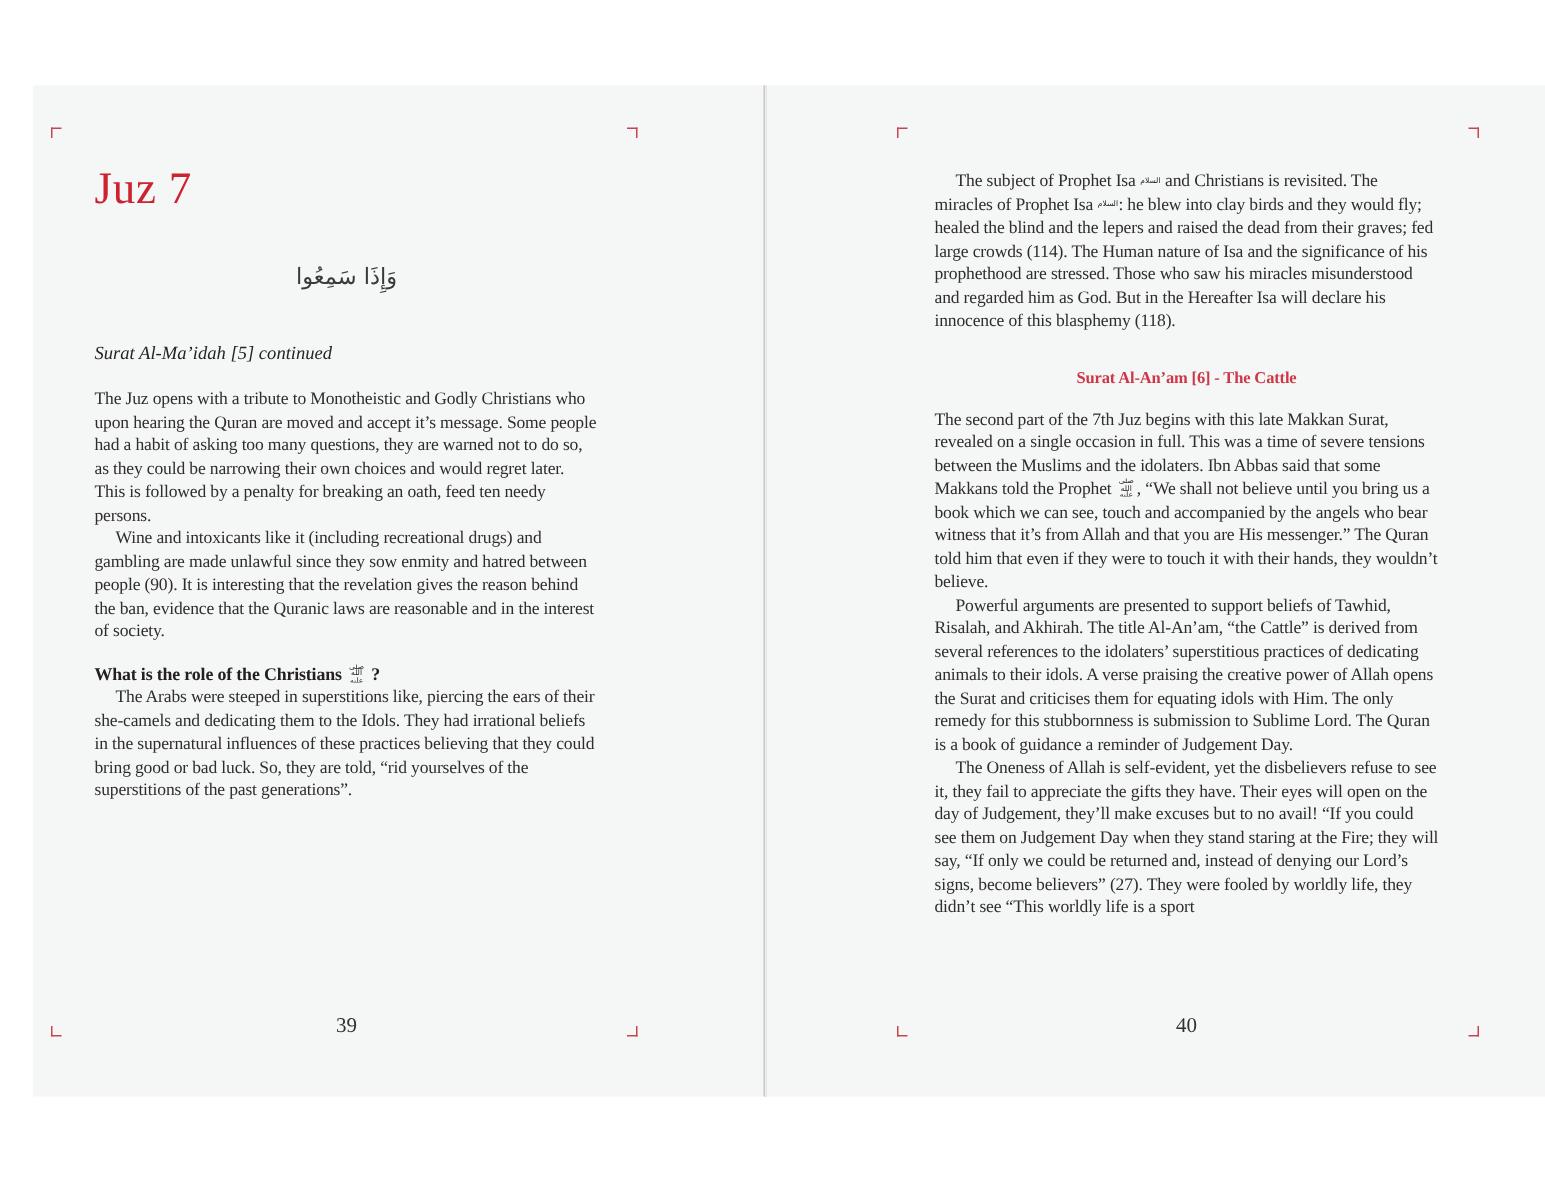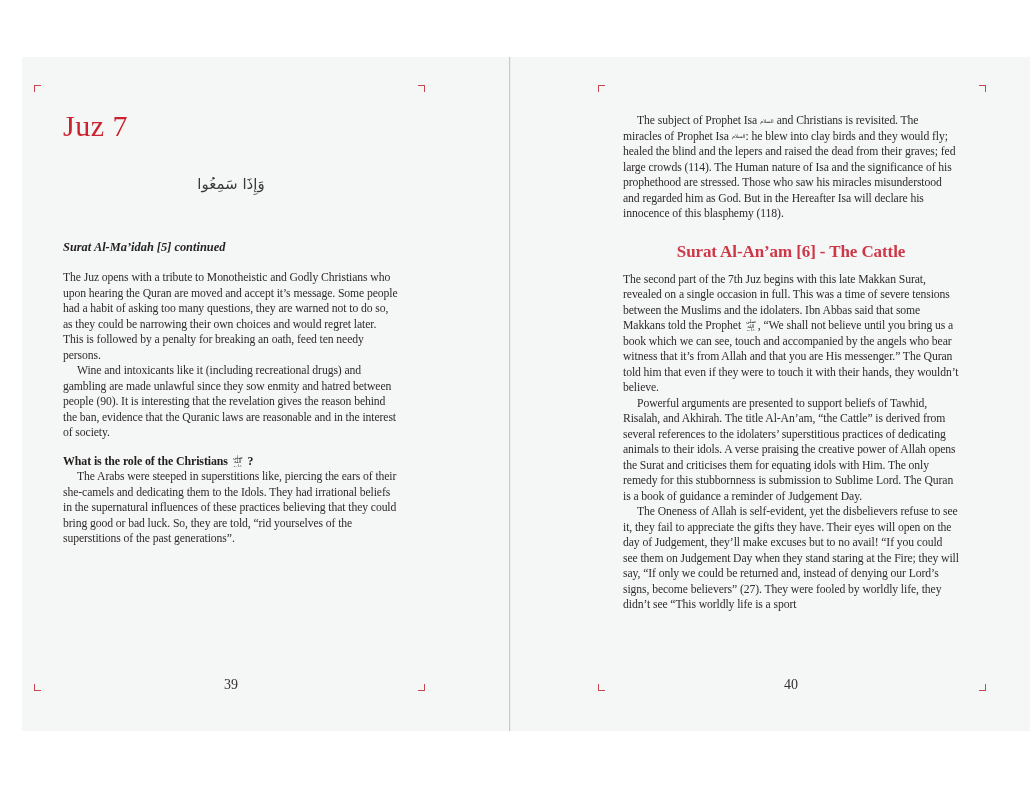--- a/index.html
+++ b/index.html
@@ -38,32 +38,32 @@
 
   .juz-title{
     margin:52px 0 0;text-align:left;font-size:30px;line-height:34px;
     font-weight:400;color:var(--accent-red);letter-spacing:.5px;
   }
   .arabic{
     margin:30px 0 0;text-align:center;direction:rtl;
     font-family:"DejaVu Sans",sans-serif;font-size:15px;line-height:22px;color:#3a3a3a;
   }
   .subtitle{
-    margin:44px 0 0;font-style:italic;font-weight:700;font-size:12.4px;line-height:16px;color:#262421;
+    margin:32px 0 0;font-style:italic;font-weight:400;font-size:12.4px;line-height:16px;color:#262421;
   }
   p.body{
     margin:0;font-size:11.7px;line-height:15.5px;letter-spacing:-0.1px;text-align:left;
   }
   p.body.first{margin-top:15px;}
   p.body.ind{text-indent:14px;}
   .qhead{
     margin:13px 0 0;font-size:11.9px;line-height:15.5px;font-weight:700;color:#23211f;letter-spacing:-0.1px;
   }
   .redhead{
-    margin:22px 0 12px;text-align:center;font-size:17px;line-height:16px;
+    margin:22px 0 12px;text-align:center;font-size:11px;line-height:16px;
     font-weight:700;color:var(--heading-red);letter-spacing:-0.1px;
   }
   .page.right p.body.first{margin-top:56px;}
   .pagenum{
     position:absolute;top:621px;left:0;width:100%;text-align:center;
     font-size:14px;line-height:14px;color:#33312f;
   }
   .hon{
     display:inline-block;width:14px;height:12px;overflow:hidden;
     font-family:"DejaVu Sans",sans-serif;font-size:5px;line-height:4.5px;

